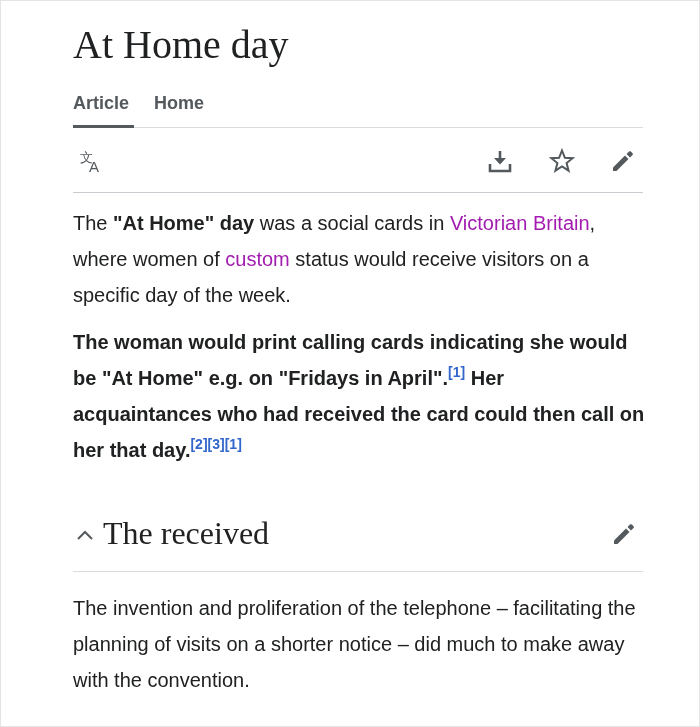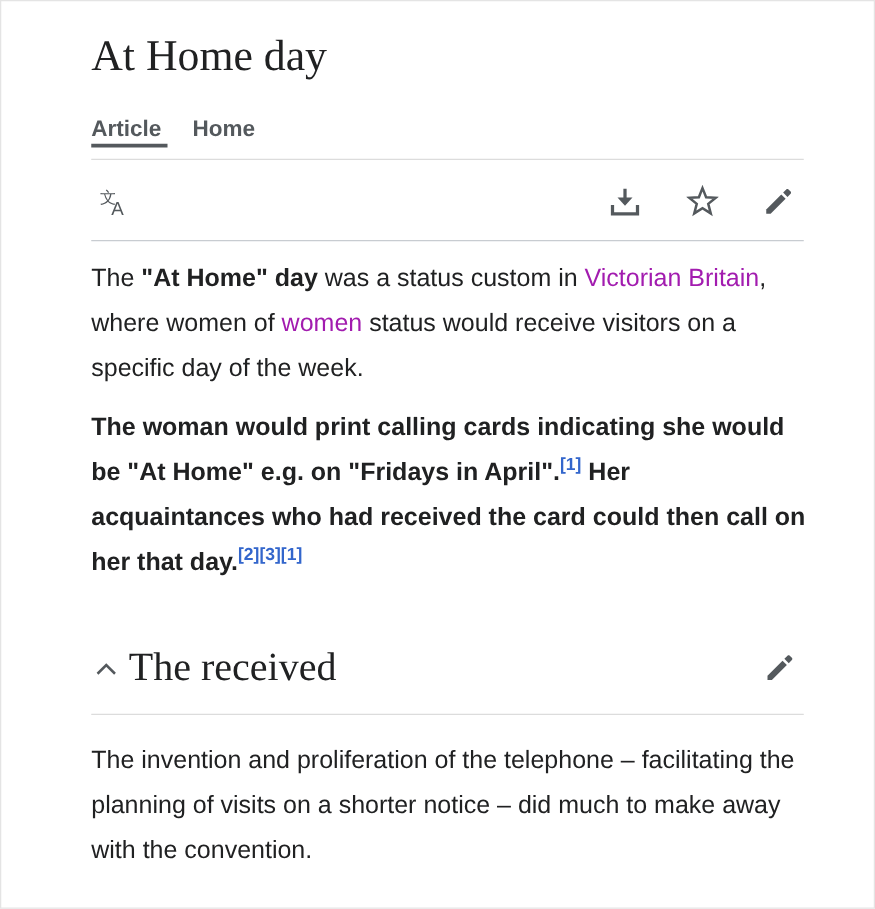--- a/index.html
+++ b/index.html
@@ -7,29 +7,29 @@
     width:700px; height:727px; overflow:hidden; position:relative;
     font-family:"Liberation Sans", sans-serif; color:#202122;
   }
   .frame {
     position:absolute; left:0; top:0; width:698px; height:725px;
     border:1px solid #e4e4e4; background:#fff;
   }
   .page-title {
     position:absolute; left:72px; top:20px; margin:0;
     font-family:"Liberation Serif", "DejaVu Serif", serif;
-    font-weight:normal; font-size:35px; line-height:48px; color:#202122;
+    font-weight:normal; font-size:40px; line-height:48px; color:#202122;
   }
   .tabs {
     position:absolute; left:72px; top:88px; width:570px; height:38px;
     border-bottom:1px solid #dcdcdc;
   }
   .tab {
     position:absolute; top:2px; font-size:18px; font-weight:bold; color:#54595d;
-    line-height:24px; cursor:pointer;
+    line-height:24px; padding-bottom:10px; cursor:pointer;
   }
   .tab.active { border-bottom:3px solid #54595d; }
   .tab-article { left:0; width:61px; }
   .tab-talk { left:81px; }
   .toolbar {
     position:absolute; left:72px; top:127px; width:570px; height:64px;
     border-bottom:1px solid #c8ccd1;
   }
   .tb-icon { position:absolute; top:20px; width:26px; height:26px; cursor:pointer; }
   .tb-icon svg { width:26px; height:26px; display:block; }
@@ -93,21 +93,21 @@
       </svg>
     </span>
     <span class="tb-icon icon-edit">
       <svg viewBox="0 0 26 26">
         <path d="M3 19.5 L3 23 L6.5 23 L18.5 11 L15 7.5 Z" fill="#54595d"></path>
         <path d="M16.5 6 L20 9.5 L22.5 7 C23 6.5 23 5.7 22.5 5.2 L20.8 3.5 C20.3 3 19.5 3 19 3.5 Z" fill="#54595d"></path>
       </svg>
     </span>
   </div>
 
-  <p class="para p1"><span>The </span><b>"At Home" day</b><span> was a status custom in </span><a class="link">Victorian Britain</a><span>, where women of </span><a class="link">women</a><span> status would receive visitors on a specific day of the week.</span></p>
+  <p class="para p1"><span>The </span><b>"At Home" day</b><span> was a social cards in </span><a class="link">Victorian Britain</a><span>, where women of </span><a class="link">custom</a><span> status would receive visitors on a specific day of the week.</span></p>
 
   <p class="para p2"><span>The woman would print calling cards indicating she would be "At Home" e.g. on "Fridays in April".</span><sup class="ref">[1]</sup><span> Her acquaintances who had received the card could then call on her that day.</span><sup class="ref">[2]</sup><sup class="ref">[3]</sup><sup class="ref">[1]</sup></p>
 
   <div class="section">
     <span class="chevron">
       <svg viewBox="0 0 20 20">
           <path d="M3 14 L10 7 L17 14" fill="none" stroke="#54595d" stroke-width="2"></path>
         </svg>
     </span>
     <h2 class="section-title">The received</h2>

